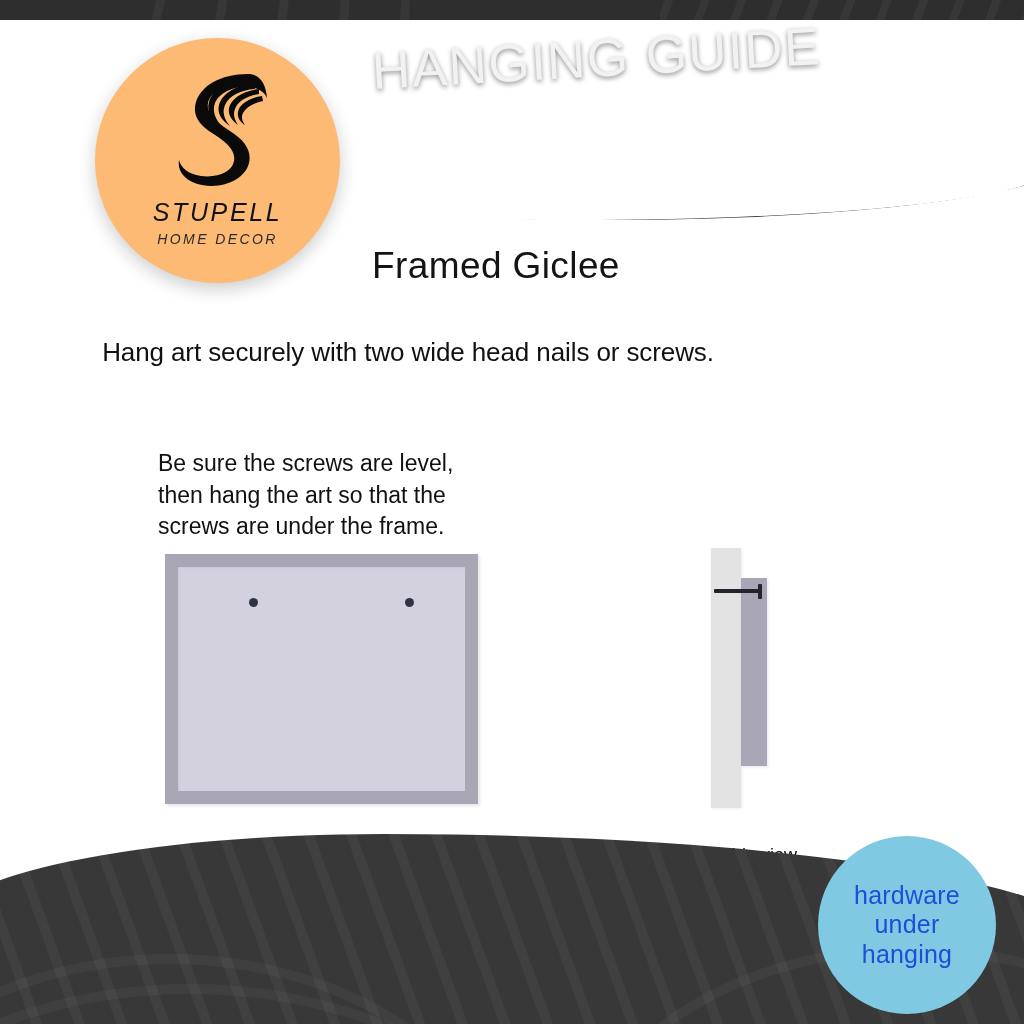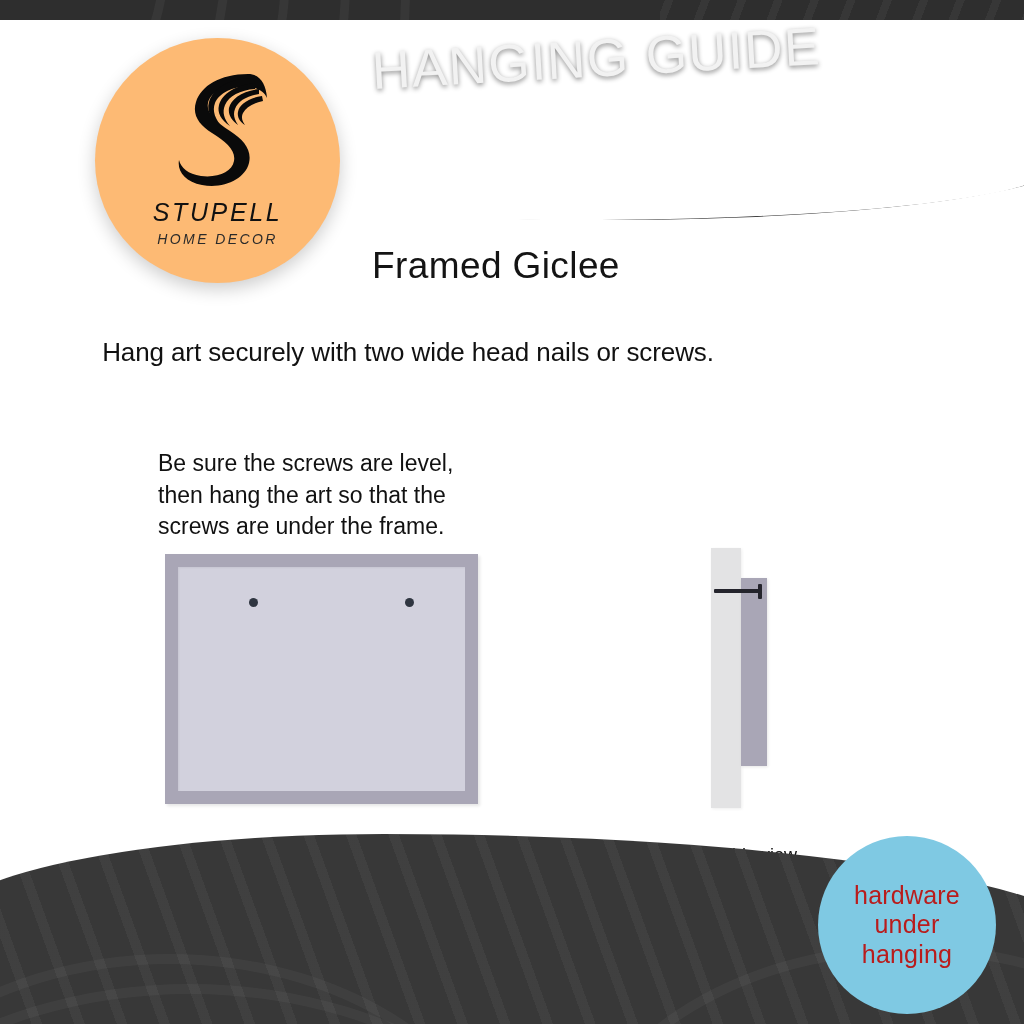--- a/index.html
+++ b/index.html
@@ -189,21 +189,21 @@
     border-radius:50%;box-sizing:border-box;
   }
 
   
   .hw-badge{
     position:absolute;left:818px;top:836px;
     width:178px;height:178px;border-radius:50%;
     background:#7fc9e3;
     display:flex;flex-direction:column;
     align-items:center;justify-content:center;
-    color:#b91c1c;
+    color:#1d4ed8;
   }
   .hw-line{font-size:25px;line-height:1.17;font-weight:500;letter-spacing:.2px;}
 </style>
 </head>
 <body>
 
 <div id="page">
 
   <div class="top-band">
     <div class="top-dark">

